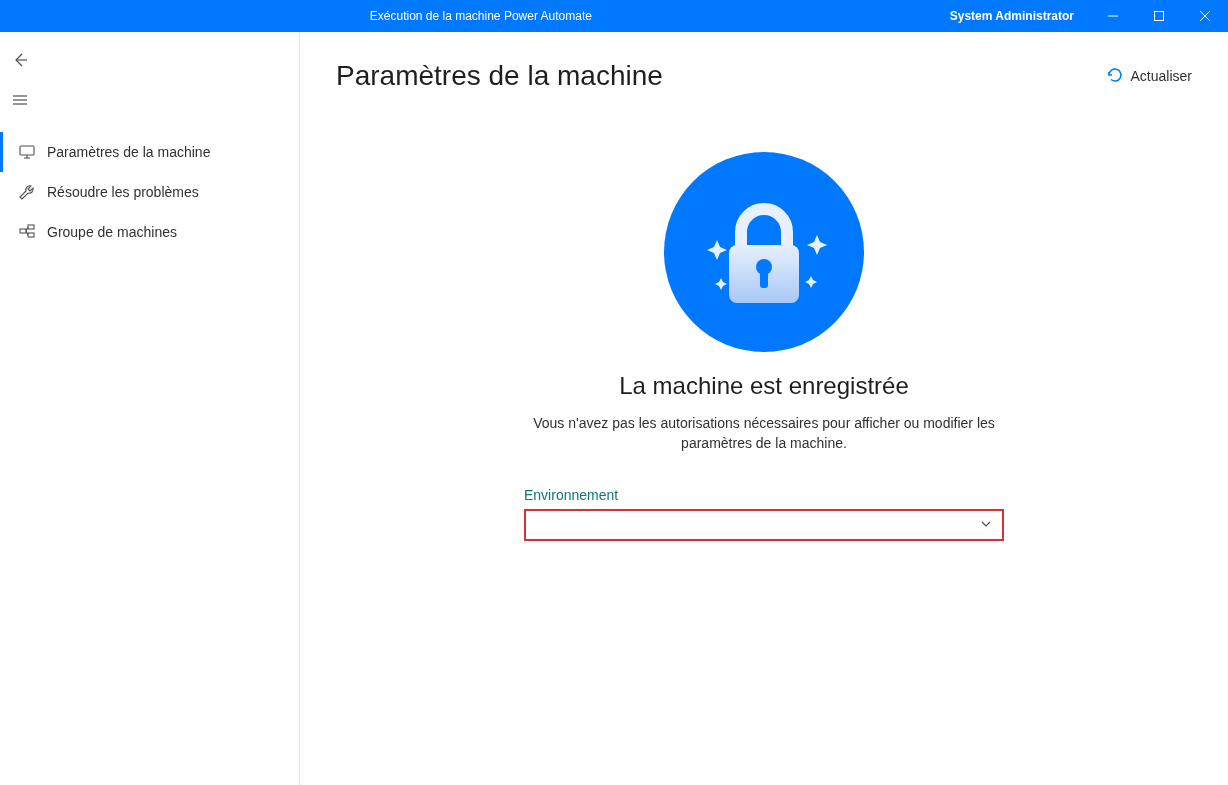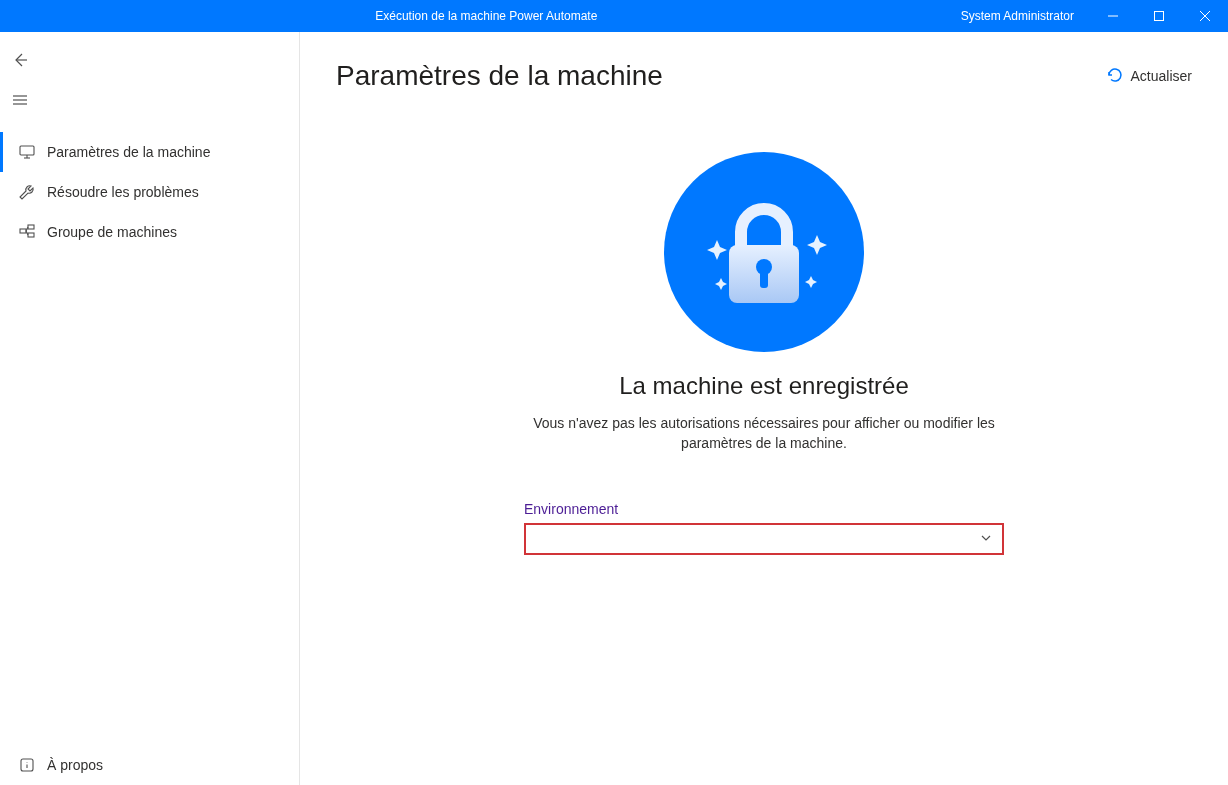--- a/index.html
+++ b/index.html
@@ -8,21 +8,21 @@
   
   .titlebar {
     height: 32px;
     background: #0078ff;
     color: #ffffff;
     display: flex;
     align-items: center;
     font-size: 12px;
   }
   .titlebar .title { flex: 1; text-align: center; margin-left: 28px; }
-  .titlebar .user { padding: 0 16px; font-weight: 400; text-align: center; }
+  .titlebar .user { padding: 0 16px; font-weight: 700; text-align: center; }
   .titlebar .controls { display: flex; }
   .titlebar .ctrl {
     width: 46px; height: 32px;
     display: flex; align-items: center; justify-content: center;
   }
   .titlebar .ctrl svg { width: 10px; height: 10px; stroke: #ffffff; stroke-width: 1; fill: none; }
 
   
   .body { display: flex; height: 753px; }
 
@@ -74,29 +74,29 @@
     text-align: center;
     font-size: 24px;
     font-weight: 400;
     color: #201f1e;
   }
   .status-desc {
     text-align: center;
     font-size: 14px;
     color: #323130;
     max-width: 520px;
-    margin: 14px auto 48px auto;
+    margin: 14px auto 34px auto;
     line-height: 1.4;
   }
 
   .env-section {
     width: 480px;
     margin: 0 auto;
   }
-  .env-label { font-size: 14px; color: #4c1d95; margin-bottom: 6px; }
+  .env-label { font-size: 14px; color: #0f766e; margin-bottom: 6px; }
   .env-dropdown {
     border: 2px solid #d13438;
     height: 32px;
     padding: 0 10px;
     display: flex; align-items: center; justify-content: space-between;
     background: #ffffff;
   }
   .env-dropdown .chevron svg { width: 12px; height: 12px; stroke: #505050; stroke-width: 1.2; fill: none; }
 </style>
 </head>
@@ -170,32 +170,20 @@
               <rect x="9" y="1" width="6" height="4"></rect>
               <rect x="9" y="9" width="6" height="4"></rect>
               <line x1="7" y1="7" x2="9" y2="3"></line>
               <line x1="7" y1="7" x2="9" y2="11"></line>
             </svg>
         </span>
         <span>Groupe de machines</span>
       </div>
     </div>
 
-    <div class="sidebar-footer">
-      <div class="nav-item">
-        <span class="nav-icon">
-          <svg viewBox="0 0 16 16">
-              <rect x="2" y="2" width="12" height="12" rx="2"></rect>
-              <line x1="8" y1="5" x2="8" y2="5.5"></line>
-              <line x1="8" y1="7.5" x2="8" y2="11"></line>
-            </svg>
-        </span>
-        <span>À propos</span>
-      </div>
-    </div>
   </div>
 
   <div class="main">
     <div class="main-header">
       <div class="page-title">Paramètres de la machine</div>
       <div class="refresh">
         <span>
           <svg viewBox="0 0 16 16">
               <path d="M2 8a6 6 0 1 1 2 4.5"></path>
               <polyline points="2,5 2,8 5,8" fill="none"></polyline>

